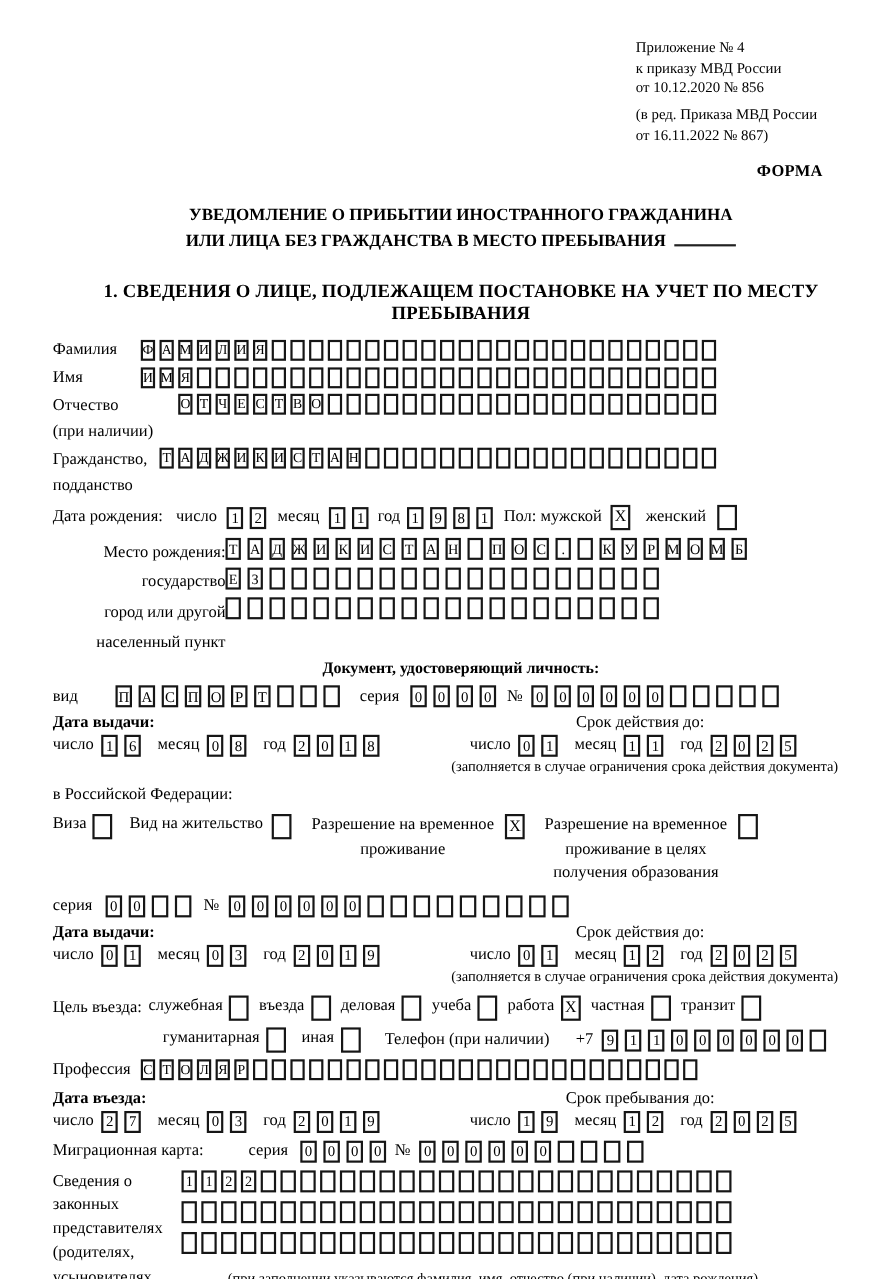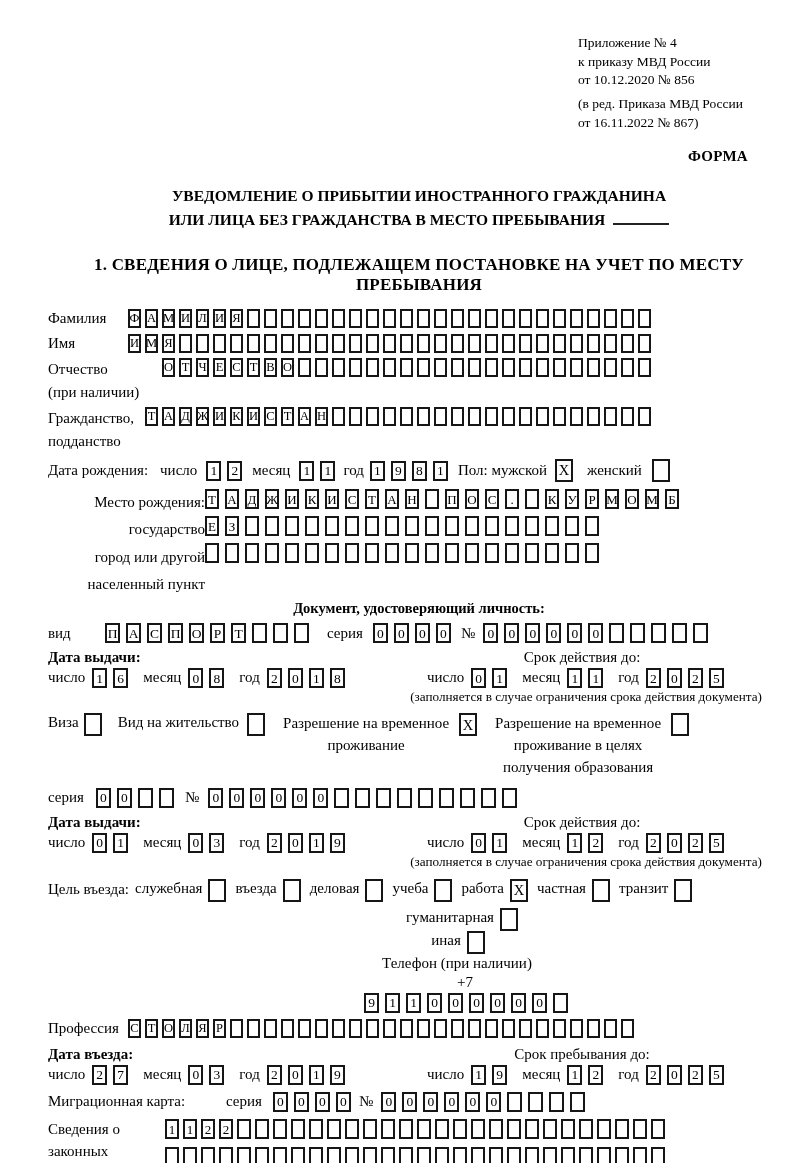--- a/index.html
+++ b/index.html
@@ -409,20 +409,21 @@
         <span class="boxrow mid">
             <span class="cell">2</span>
             <span class="cell">0</span>
             <span class="cell">2</span>
             <span class="cell">5</span>
           </span>
       </div>
     </div>
     <div class="note" style="text-align:right;padding-right:28px;margin-bottom:8px;">(заполняется в случае ограничения срока действия документа)</div>
 
+    <div class="lbl" style="margin-bottom:7px;">в Российской Федерации:</div>
 
     <div class="row" style="margin-bottom:9px;">
       <span class="lbl" style="margin-right:5px;">Виза</span>
       <span class="chk"></span>
       <span class="lbl" style="margin:0 8px 0 16px;">Вид на жительство</span>
       <span class="chk"></span>
       <span class="lbl stack" style="margin:0 10px 0 18px;">
         <div>Разрешение на временное</div>
         <div>проживание</div>
       </span>
@@ -534,21 +535,21 @@
       <span class="chkitem">
           <span class="lbl">частная</span>
           <span class="chk"></span>
         </span>
       <span class="chkitem" style="margin-right:0;">
           <span class="lbl">транзит</span>
           <span class="chk"></span>
         </span>
     </div>
 
-    <div class="row" style="margin-bottom:6px;align-items:center;margin-left:100px;flex-direction:column;">
+    <div class="row" style="margin-bottom:6px;align-items:center;margin-left:100px;">
       <span class="chkitem" style="margin-right:14px;">
           <span class="lbl">гуманитарная</span>
           <span class="chk"></span>
         </span>
       <span class="chkitem" style="margin-right:22px;">
           <span class="lbl">иная</span>
           <span class="chk"></span>
         </span>
       <span class="lbl" style="margin-right:24px;">Телефон (при наличии)</span>
       <span class="lbl" style="margin-right:8px;">+7</span>

